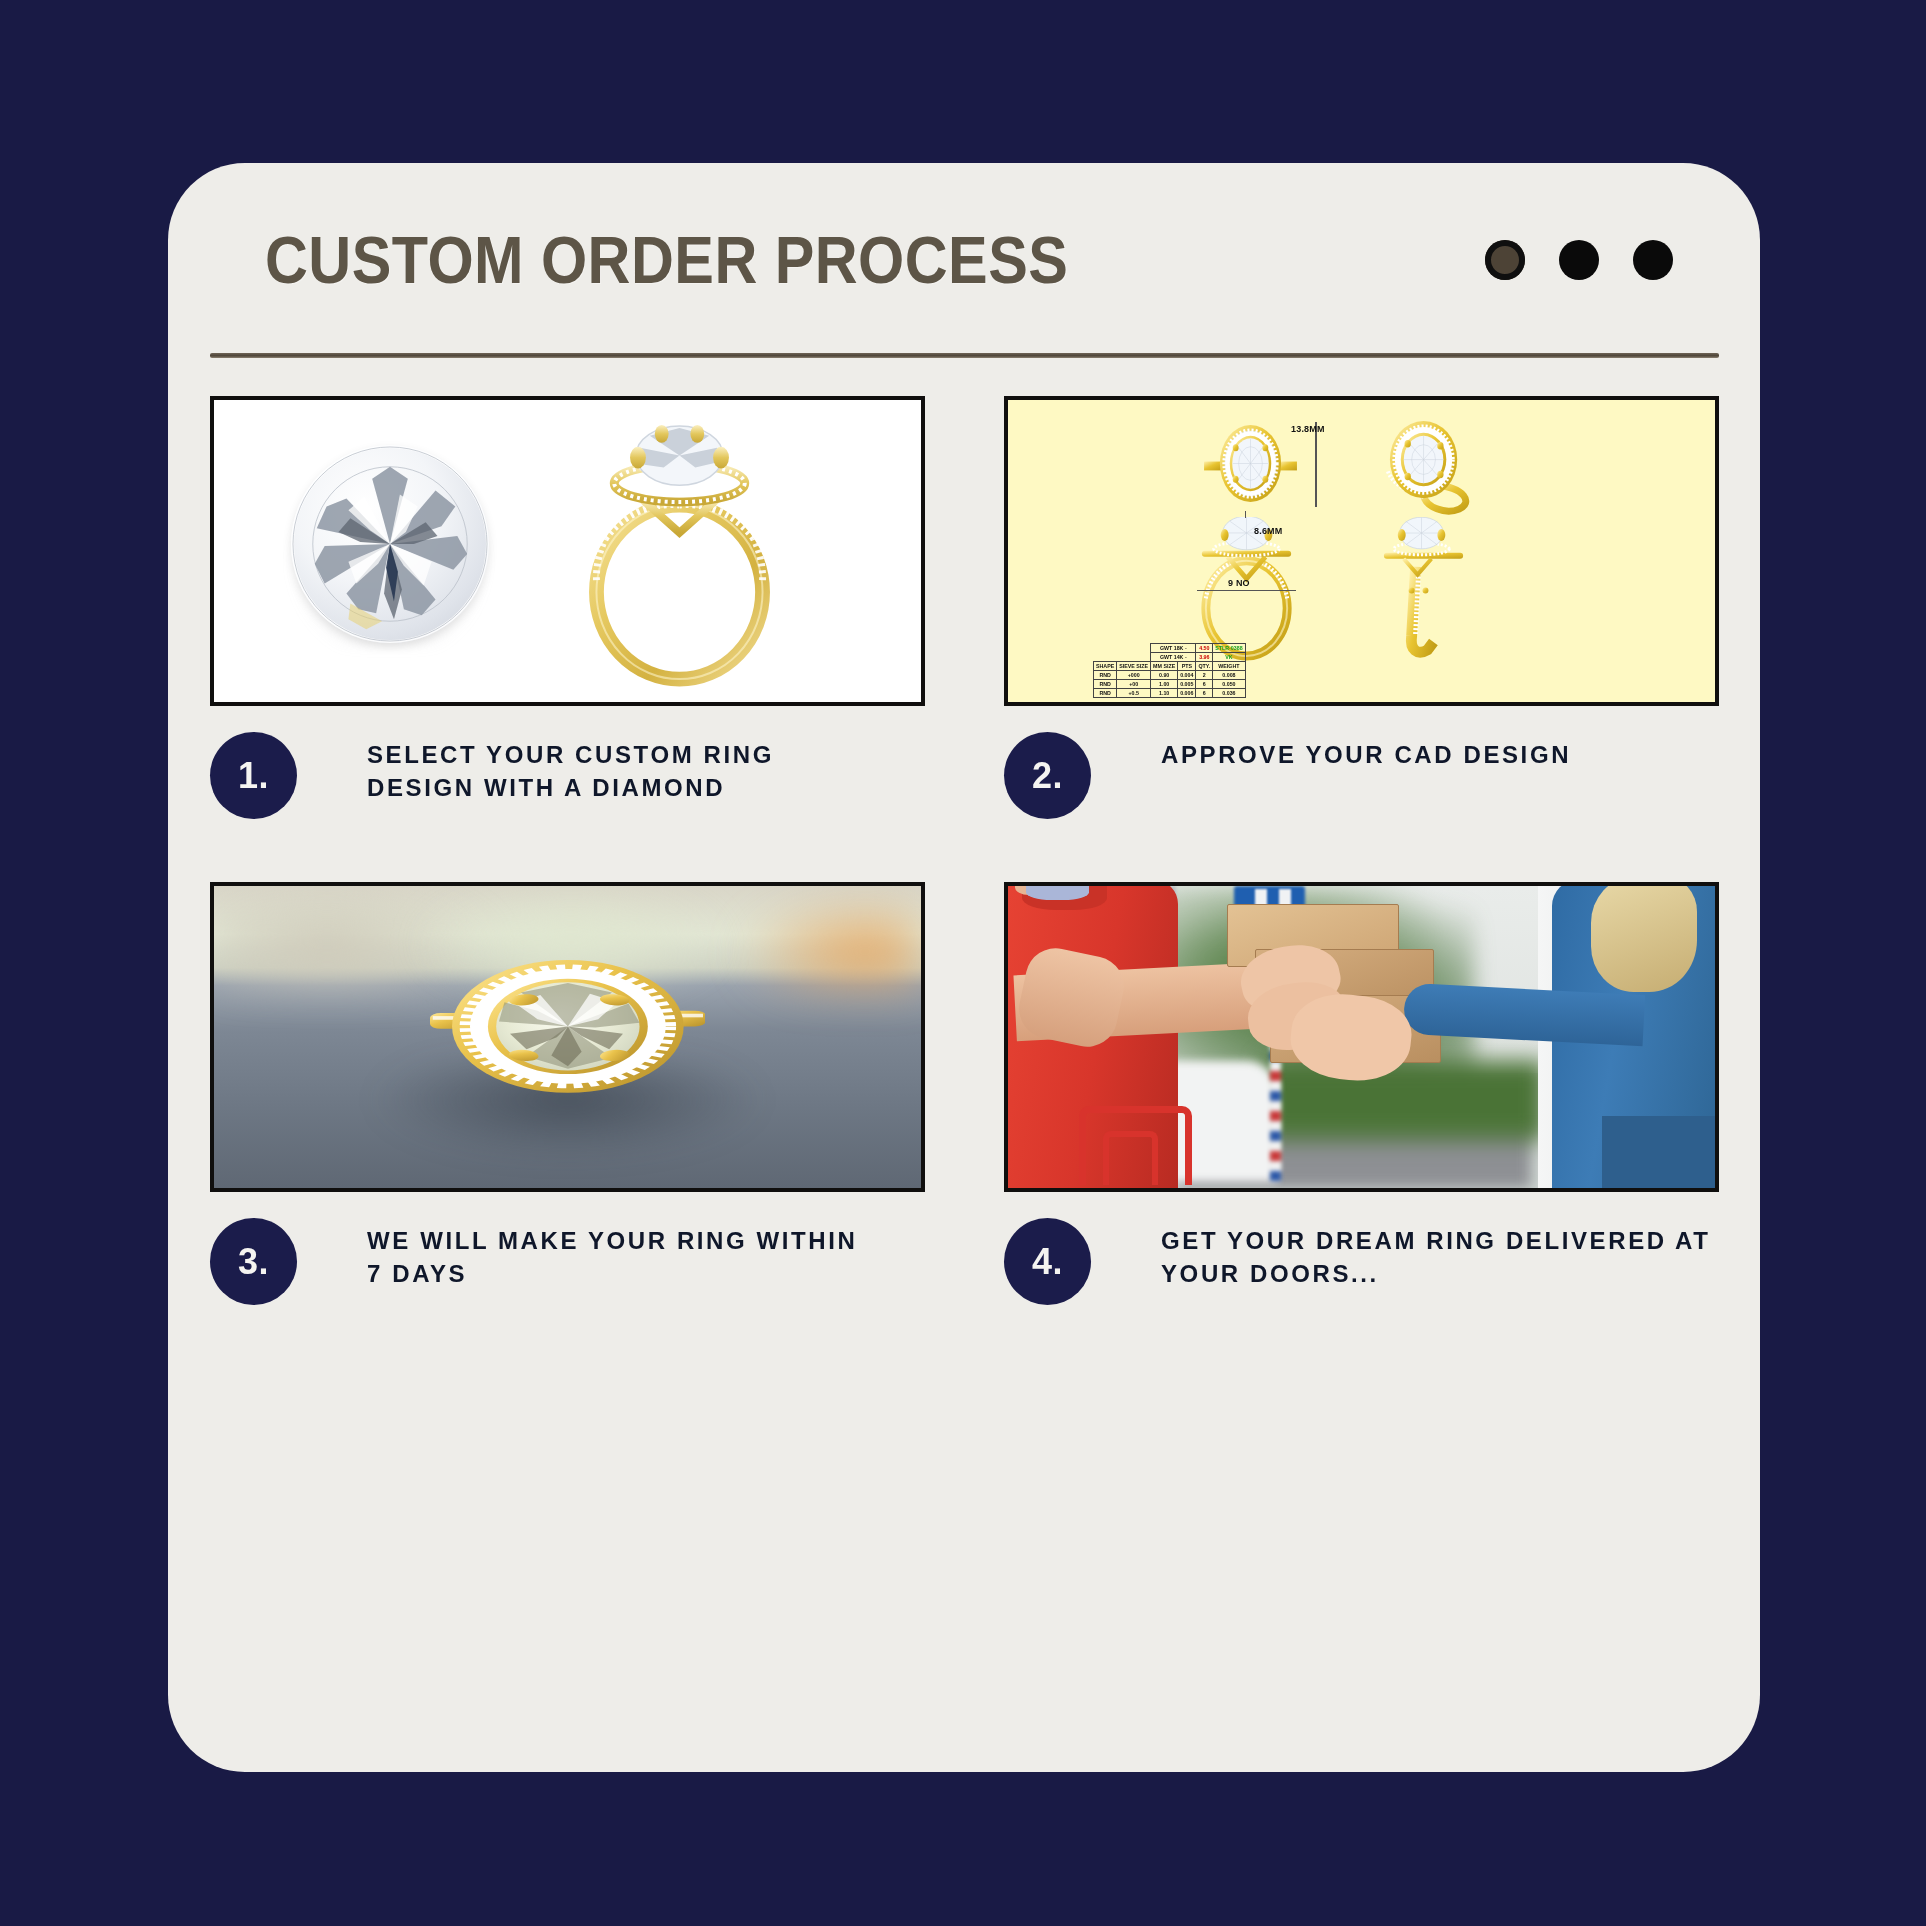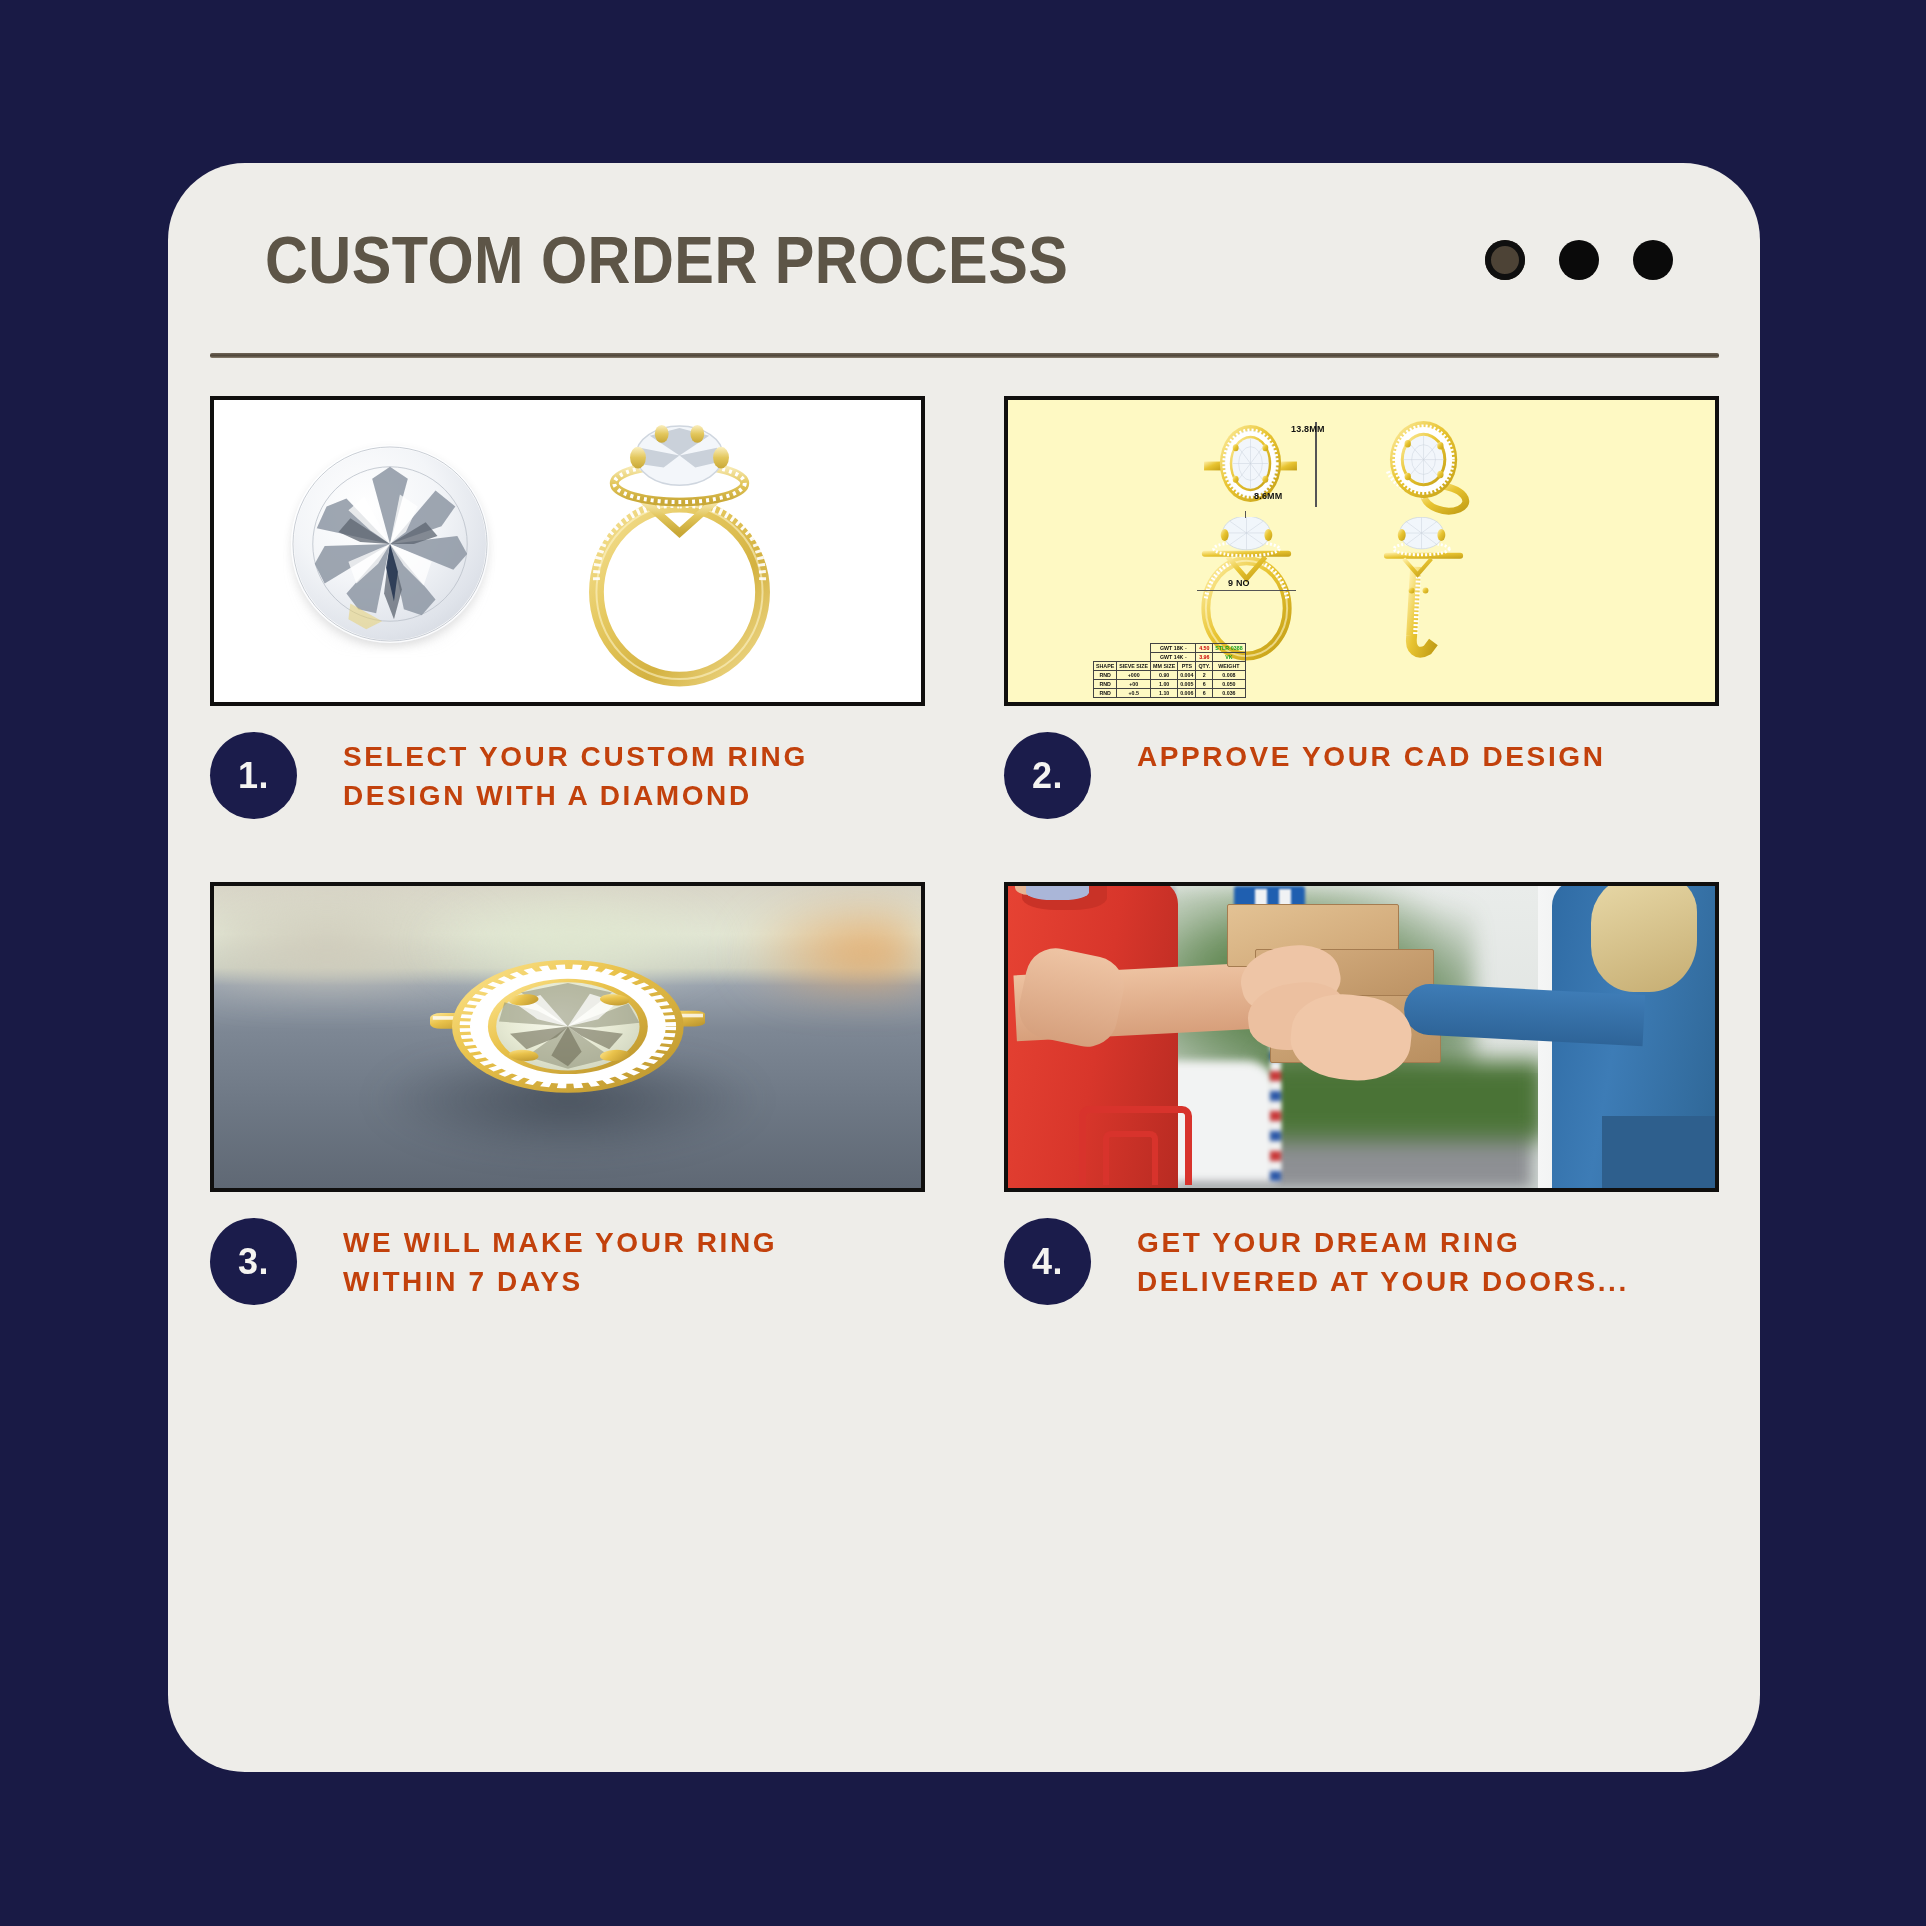--- a/index.html
+++ b/index.html
@@ -75,27 +75,27 @@
   .badge{
     flex:0 0 auto;
     width:87px;height:87px;border-radius:50%;
     background:#1b1c4b;
     color:#f5f4f1;
     display:flex;align-items:center;justify-content:center;
     font-size:36px;font-weight:bold;
     letter-spacing:0.5px;
   }
   .captxt{
-    margin-left:46px;
+    margin-left:70px;
     padding-top:6px;
-    font-size:28px;
+    font-size:24px;
     font-weight:bold;
     letter-spacing:2.6px;
     line-height:1.38;
-    color:#c2410c;
+    color:#0f172a;
     text-transform:uppercase;
     max-width:515px;
   }
   .step.wide .captxt{max-width:554px;}
 
   
 
   
   .p1{background:#fff;}
   .p1 .shadowblob{
@@ -409,21 +409,21 @@
                 <ellipse cx="63" cy="16" rx="24" ry="17" fill="#f1f6fb" stroke="#cdd6e0" stroke-width=".8"></ellipse>
                 <g stroke="#c9d2dc" stroke-width=".5" fill="none">
                   <path d="M63 0 L63 33 M39 16 L87 16 M46 4 L80 28 M80 4 L46 28"></path>
                 </g>
                 <ellipse cx="41" cy="18" rx="4" ry="6" fill="url(#cg)"></ellipse>
                 <ellipse cx="85" cy="18" rx="4" ry="6" fill="url(#cg)"></ellipse>
               </svg>
             </div>
 
             <div class="dimline" style="left:237px;top:111px;width:1.4px;height:7px;"></div>
-            <div class="dimlbl" style="left:246px;top:91px;">8.6MM</div>
+            <div class="dimlbl" style="left:246px;top:126px;">8.6MM</div>
 
             <div class="dimline" style="left:189px;top:190px;width:99px;height:1.4px;"></div>
             <div class="dimlbl" style="left:220px;top:178px;">9 NO</div>
 
             <div class="cadview" style="left:364px;top:117px;width:105px;height:145px;">
               <svg viewBox="0 0 106 146" width="105" height="145">
                 <path d="M44 50 L40 120 C38 134 46 140 56 134 L62 126" fill="none" stroke="url(#cg)" stroke-width="11"></path>
                 <path d="M47 56 L44 118" fill="none" stroke="#ffffff" stroke-width="5" stroke-dasharray="2 2"></path>
                 <rect x="12" y="36" width="80" height="6" rx="3" fill="url(#cg)"></rect>
                 <path d="M32 42 L46 58 L60 42" fill="none" stroke="url(#cg)" stroke-width="4"></path>

